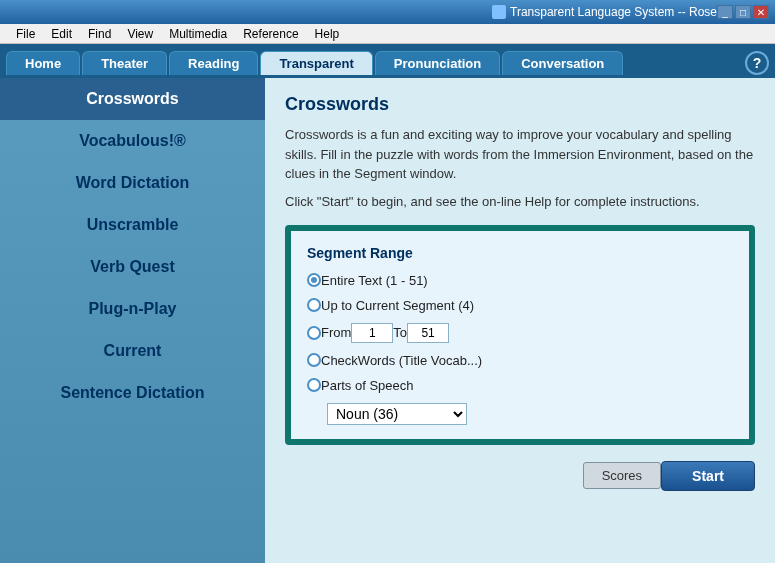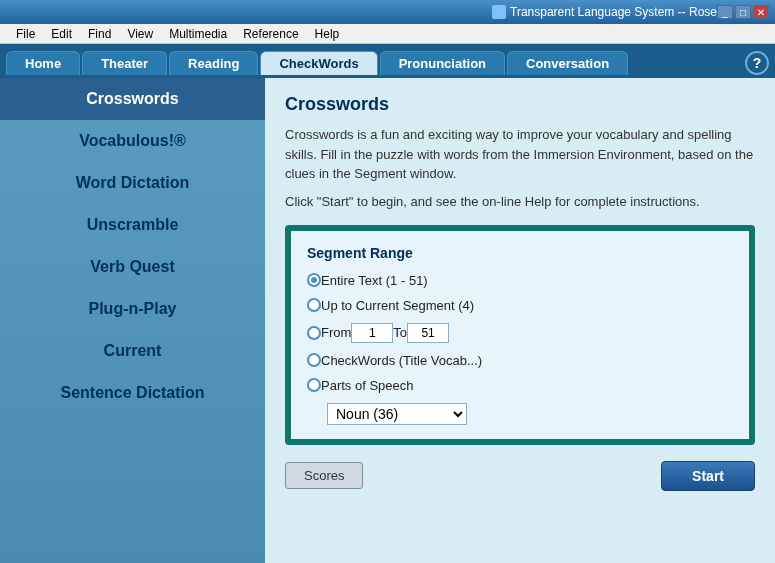--- a/index.html
+++ b/index.html
@@ -183,21 +183,21 @@
       width: 140px; height: 22px;
       border: 1px solid #8ab0c8;
       background: white;
       font-size: 14px;
       padding: 1px 4px;
     }
 
     
     .bottom-bar {
       display: flex;
-      justify-content: space-between;
+      justify-content: flex-end;
       align-items: center;
       margin-top: 4px;
     }
     .scores-btn {
       padding: 5px 18px;
       background: #d0d8e0;
       border: 1px solid #8090a0;
       border-radius: 3px;
       font-size: 13px;
       cursor: pointer;
@@ -236,21 +236,21 @@
   <span class="menu-item">View</span>
   <span class="menu-item">Multimedia</span>
   <span class="menu-item">Reference</span>
   <span class="menu-item">Help</span>
 </div>
 
 <div class="nav-bar">
   <div class="nav-tab">Home</div>
   <div class="nav-tab">Theater</div>
   <div class="nav-tab">Reading</div>
-  <div class="nav-tab active">CheckWords</div>
+  <div class="nav-tab active">Transparent</div>
   <div class="nav-tab">Pronunciation</div>
   <div class="nav-tab">Conversation</div>
   <div class="nav-tab-help">?</div>
 </div>
 
 <div class="main-area">
 
   <div class="sidebar">
     <div class="sidebar-item active">Crosswords</div>
     <div class="sidebar-item">Vocabulous!®</div>

